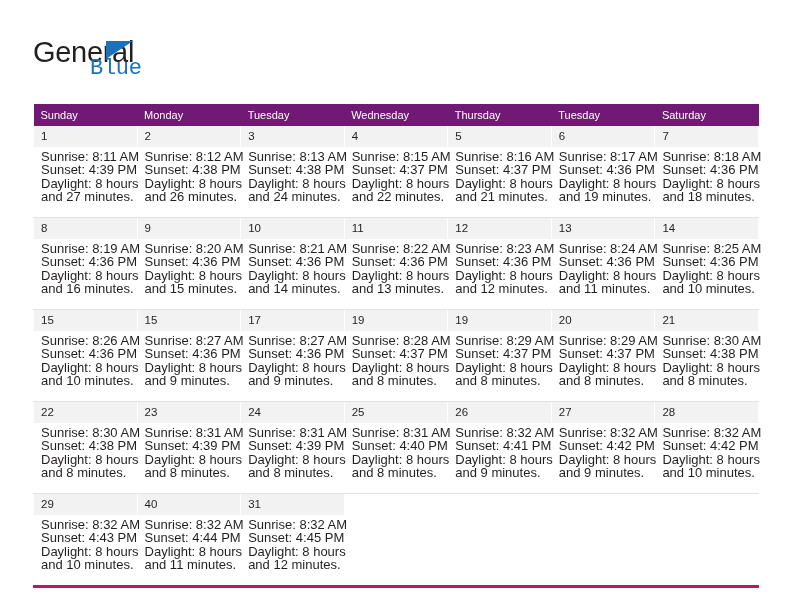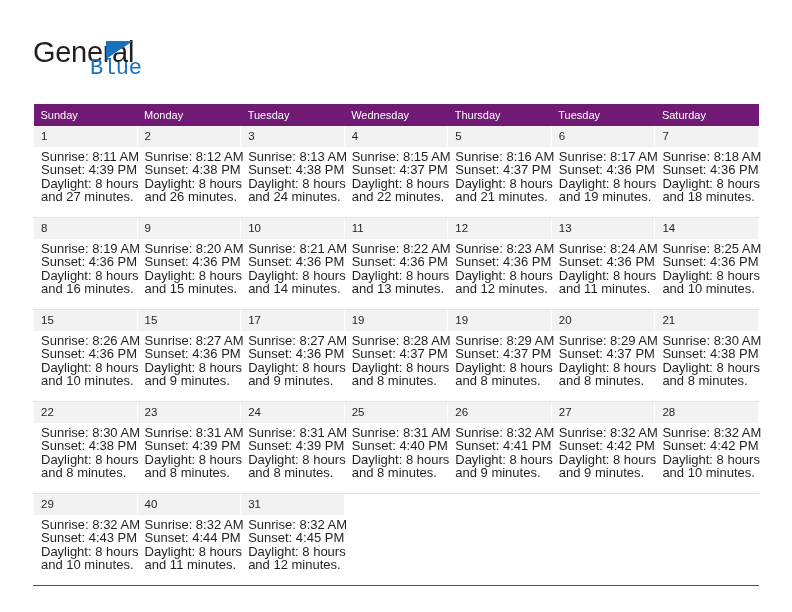--- a/index.html
+++ b/index.html
@@ -115,21 +115,21 @@
     padding: 0;
     border-left: 1px solid #ffffff;
     border-right: 1px solid #ffffff;
     background: #ffffff;
   }
 
   .week-row td {
     border-bottom: 1px solid #e2e2e2;
   }
   .week-row.last td {
-    border-bottom: 1px solid #be185d;
+    border-bottom: 3px solid #be185d;
   }
 
   .daynum {
     background: #f2f2f2;
     font-size: 11.5px;
     color: #231f20;
     padding: 4px 0 4px 7px;
     height: 13px;
     line-height: 13px;
   }

